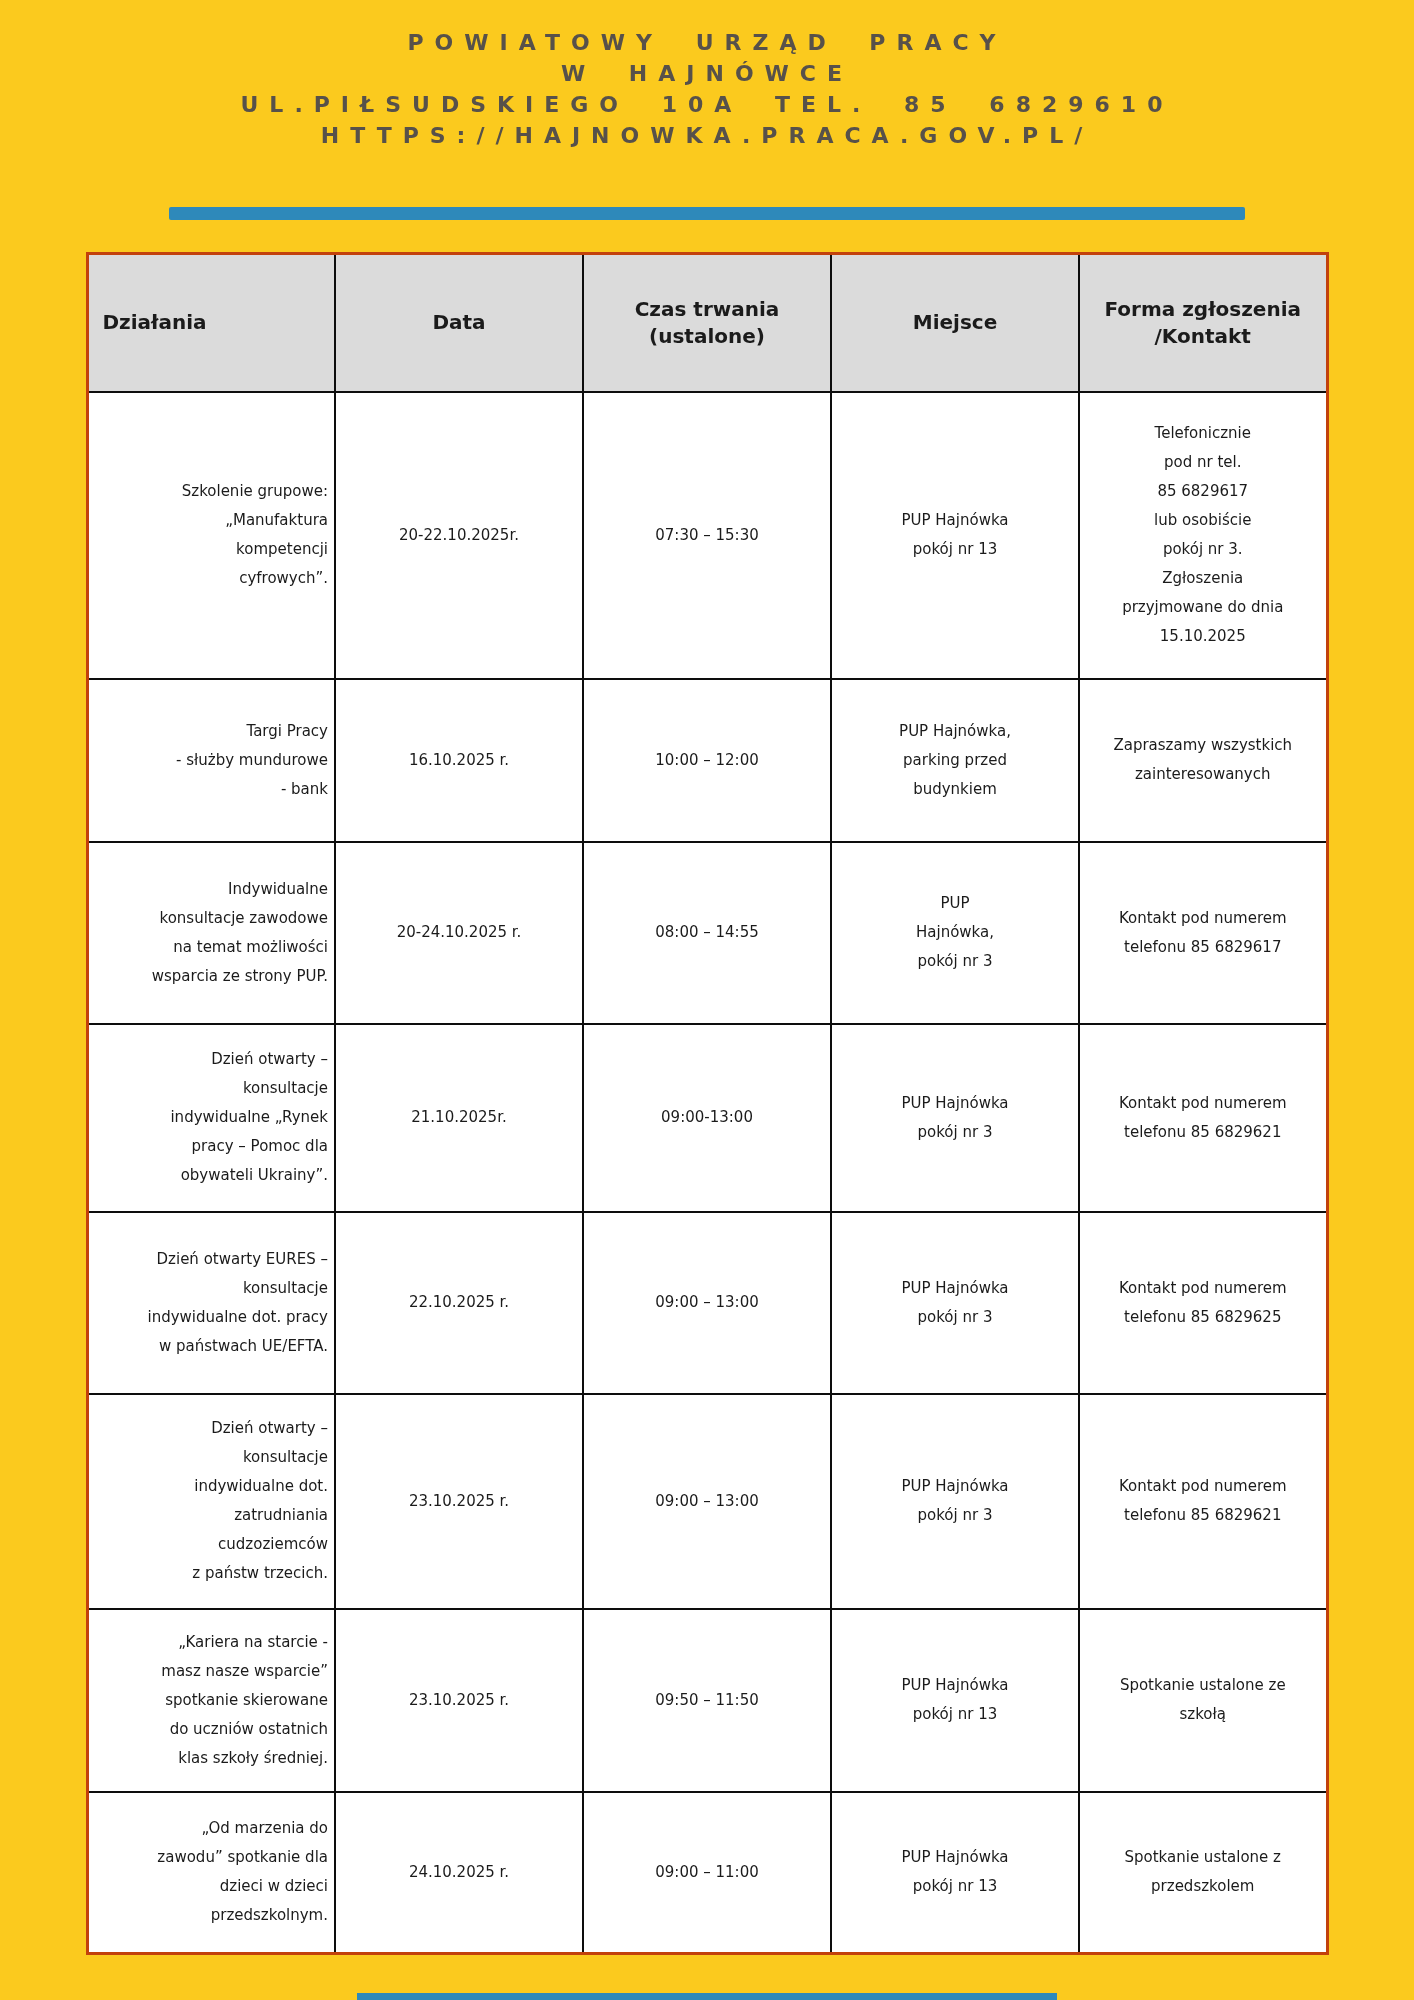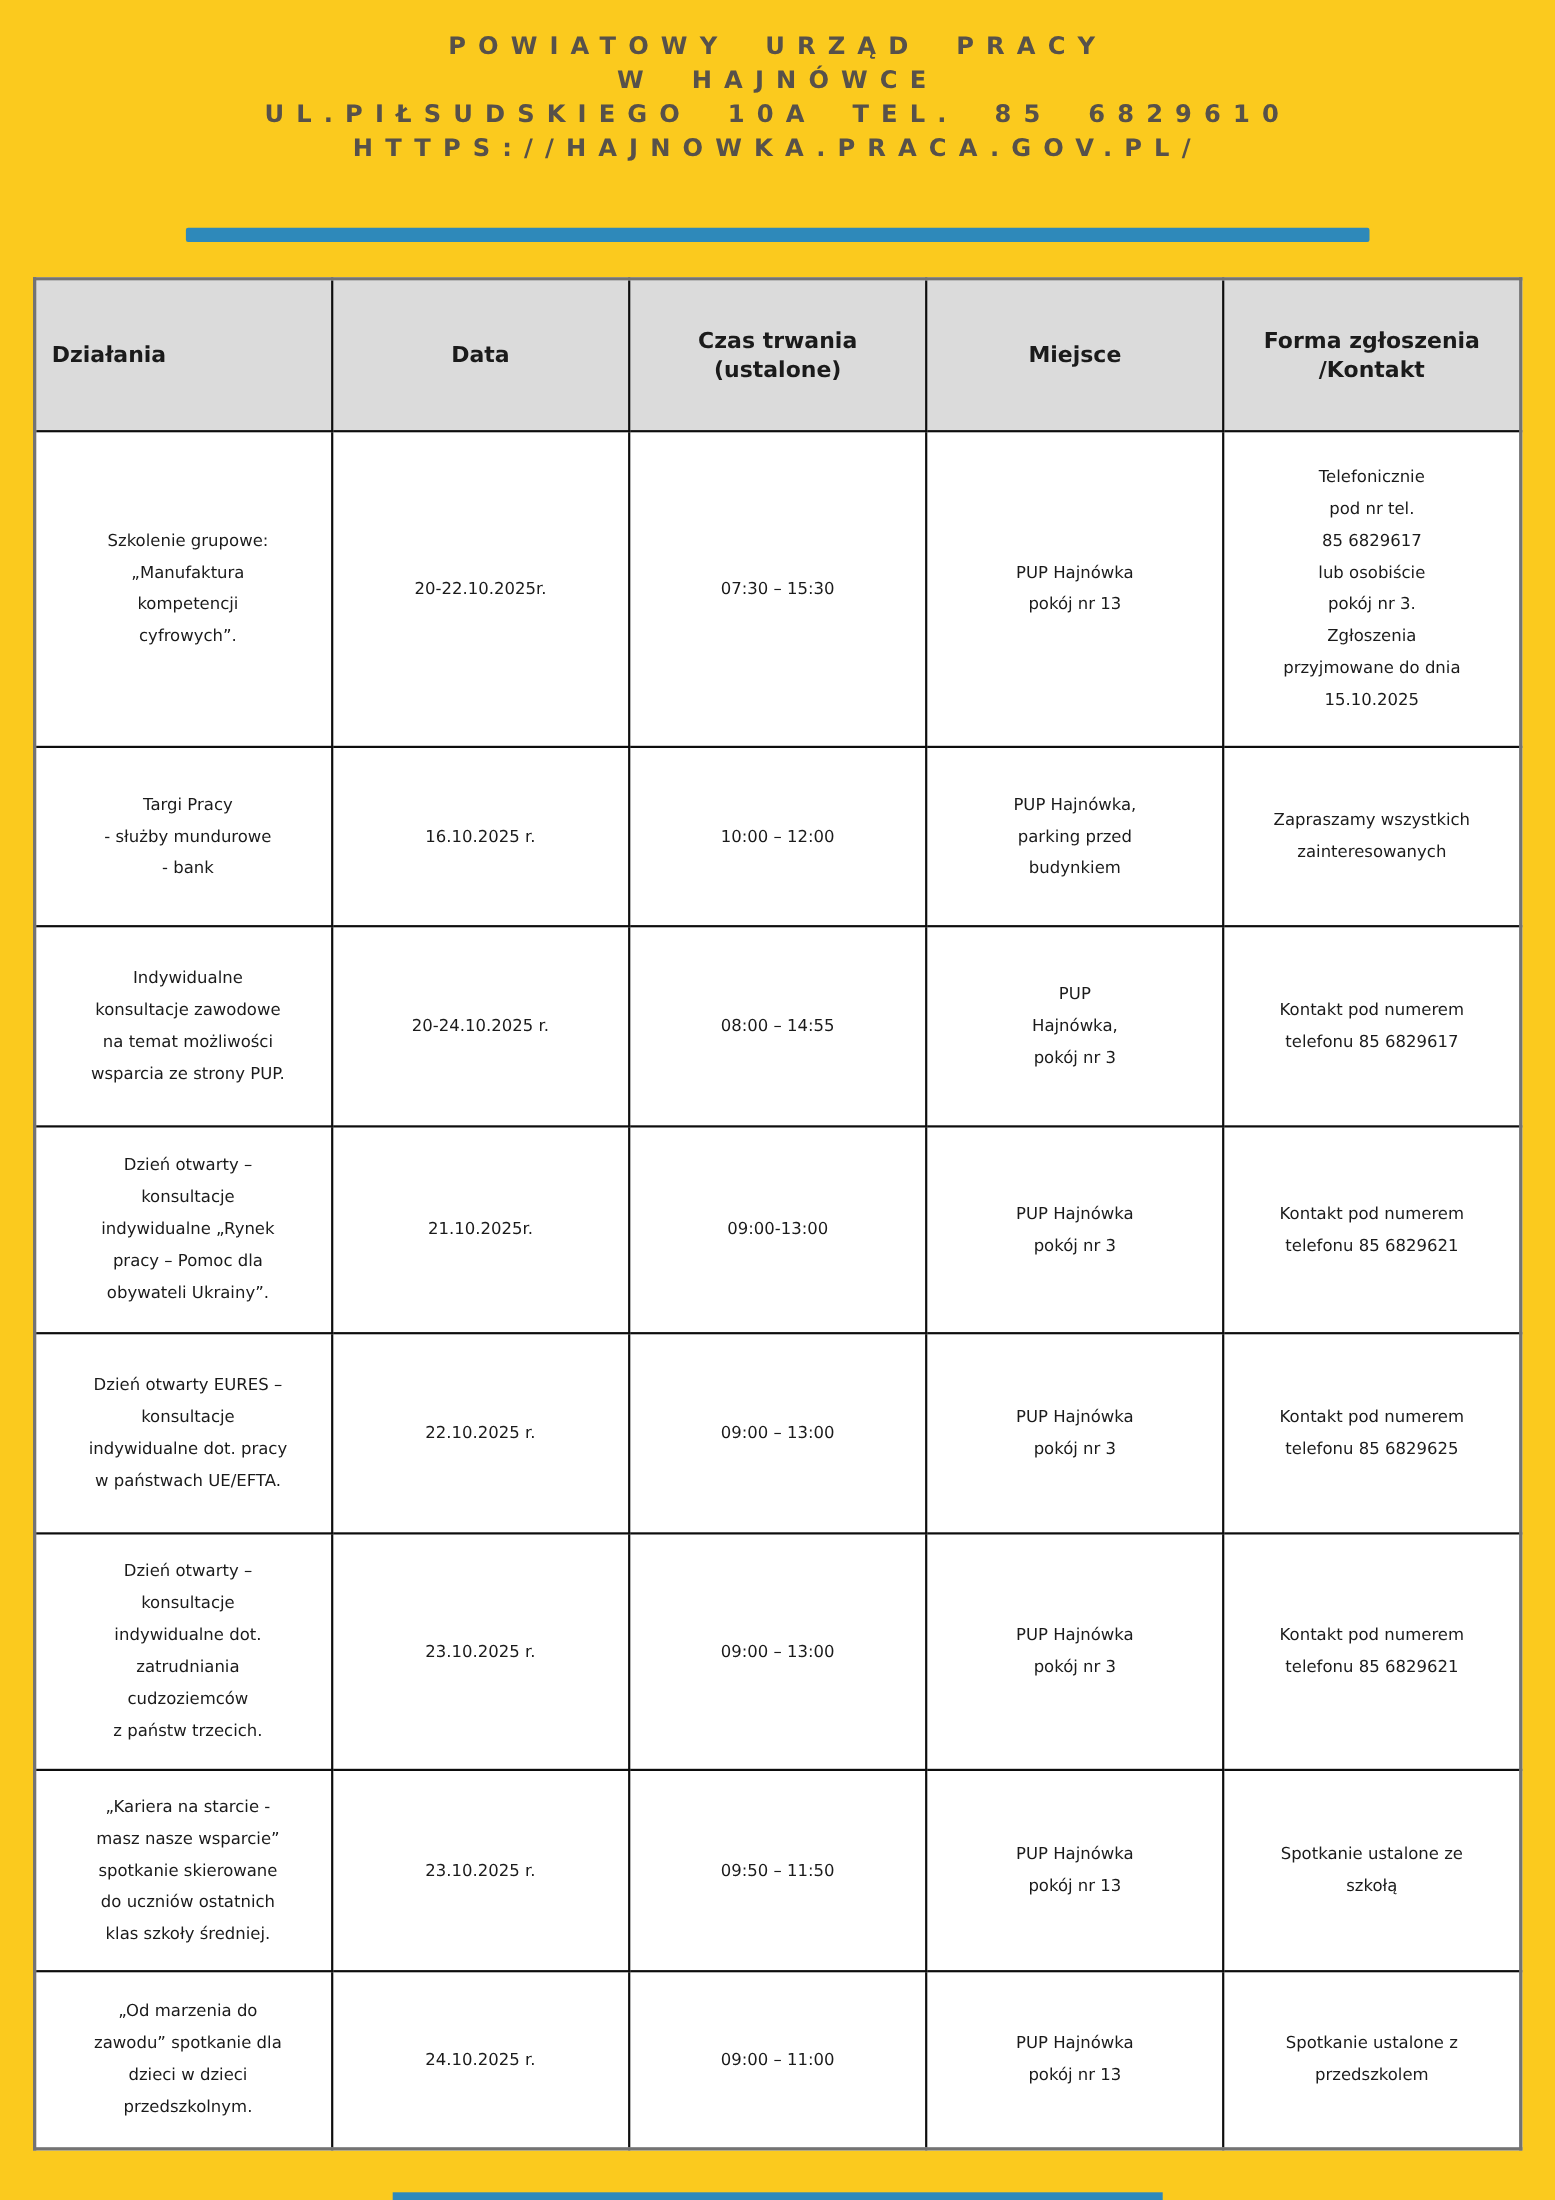--- a/index.html
+++ b/index.html
@@ -31,26 +31,26 @@
     border-radius:2px;
   }
   .bar-bottom{
     position:absolute;
     bottom:0;left:357px;
     width:700px;height:7px;
     background:#2E89BA;
   }
   
   table.sched{
-    width:1354px;
+    width:1243px;
     margin:32px auto 0 auto;
     border-collapse:collapse;
     table-layout:fixed;
     background:#ffffff;
-    border:3px solid #737373;
+    border:3px solid #c2410c;
   }
   table.sched th, table.sched td{
     border:2px solid #0d0d0d;
     vertical-align:middle;
     color:#1b1b1b;
     white-space:pre-line;
     overflow:hidden;
   }
   table.sched th{
     background:#DBDBDB;
@@ -61,21 +61,21 @@
     padding:0 8px;
   }
   table.sched th.h-act{ text-align:left; padding-left:14px; }
   table.sched td{
     font-size:15px;
     line-height:29px;
     text-align:center;
     padding:0 8px;
   }
   table.sched td.c-act{
-    text-align:center;
+    text-align:right;
     padding-left:14px;
     padding-right:6px;
   }
   thead tr{height:138px;}
   tbody tr:nth-child(1){height:287px;}
   tbody tr:nth-child(2){height:163px;}
   tbody tr:nth-child(3){height:182px;}
   tbody tr:nth-child(4){height:188px;}
   tbody tr:nth-child(5){height:182px;margin-top:32px;}
   tbody tr:nth-child(6){height:215px;}

